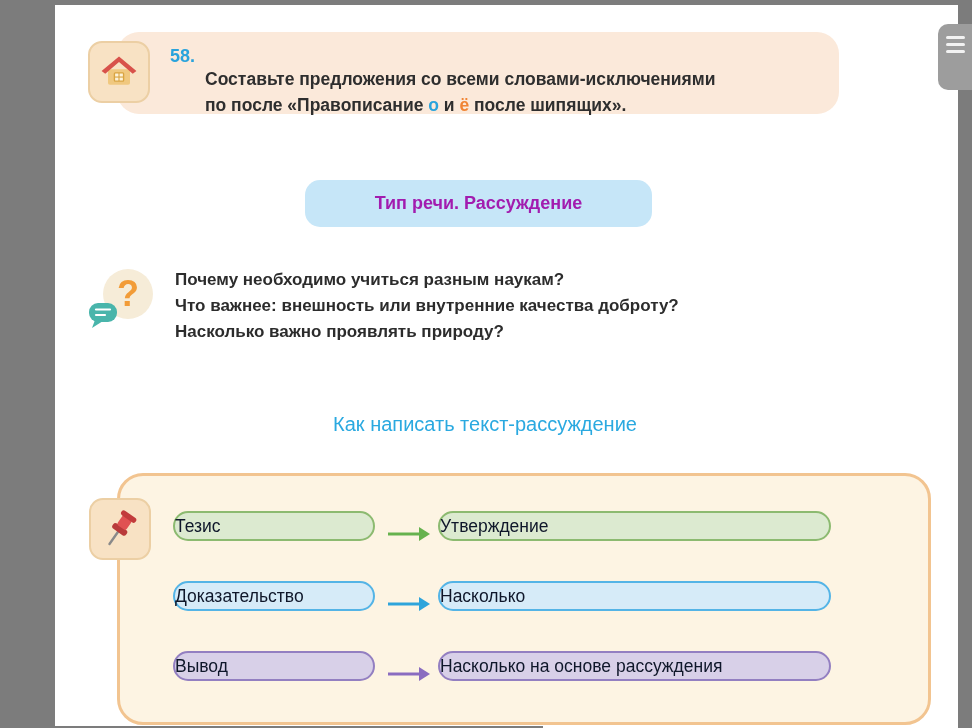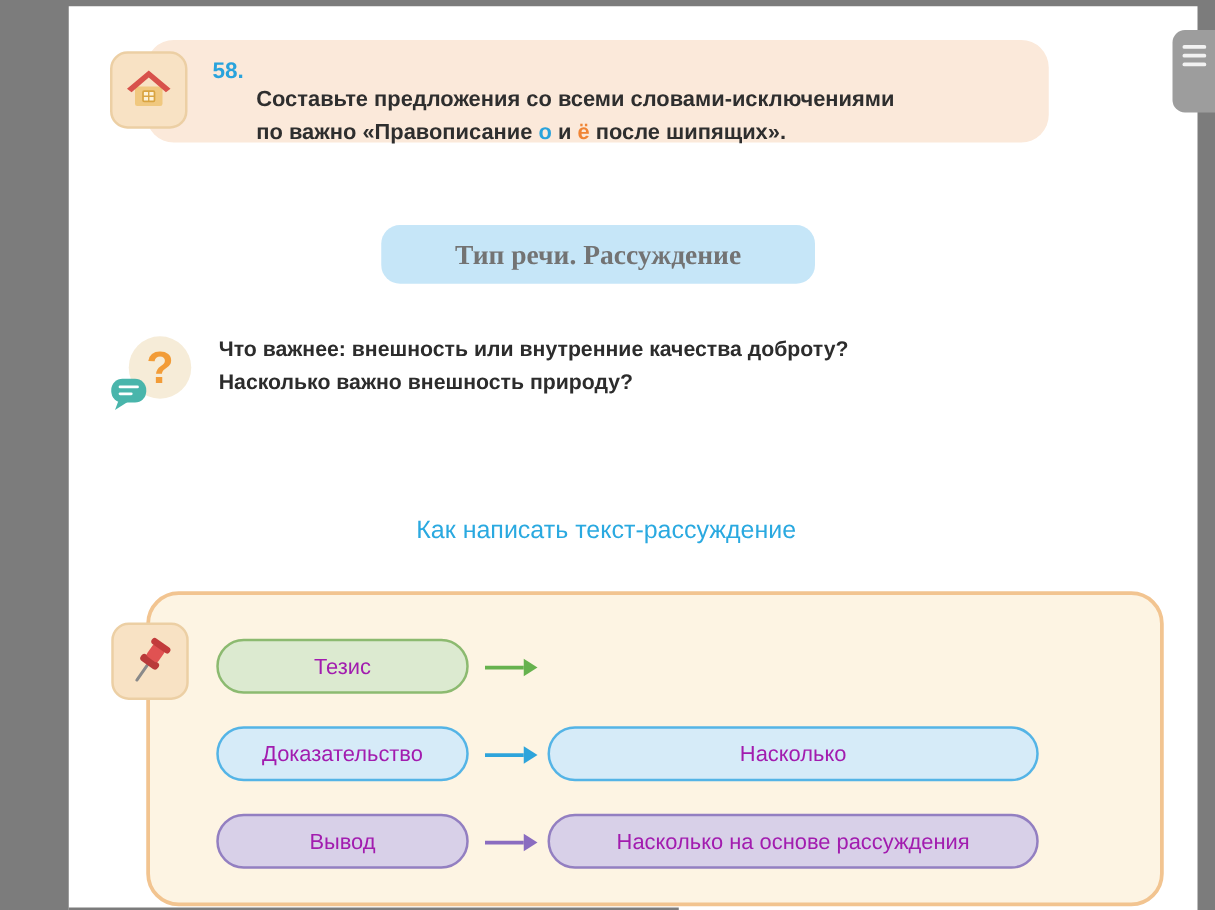--- a/index.html
+++ b/index.html
@@ -44,44 +44,44 @@
     color:#2e2e2e;font-weight:bold;font-size:17.5px;line-height:26px;margin-top:20px;
   }
   .accent-o{color:#29a3dc;}
   .accent-yo{color:#f08434;}
   
   .banner{
     position:absolute;left:250px;top:175px;width:347px;height:47px;
     background:#c6e6f8;border-radius:15px;
     display:flex;align-items:center;justify-content:center;
   }
-  .banner-title{color:#737373;font-weight:bold;font-size:22px;font-family:Liberation Serif, serif;}
+  .banner-title{color:#a21caf;font-weight:bold;font-size:18px;}
   
   .q-icon{position:absolute;left:28px;top:258px;width:76px;height:76px;}
   .questions{
     position:absolute;left:120px;top:262px;width:680px;
     color:#2c2c2c;font-weight:bold;font-size:17px;line-height:26px;
   }
   .questions div{white-space:nowrap;}
   
   .section-heading{
     position:absolute;left:0;top:408px;width:860px;text-align:center;
     color:#2aa9e0;font-weight:normal;font-size:20px;
   }
   
   .scheme-box{
     position:absolute;left:62px;top:468px;width:814px;height:252px;
     background:#fdf4e3;border:3px solid #f2c490;border-radius:26px;
     box-sizing:border-box;
   }
   .badge-pin{left:-31px;top:22px;}
   .row-pill{
-    position:absolute;height:44px;border-radius:23px;box-sizing:border-box;
-    display:flex;align-items:center;justify-content:center;
-    color:#a21caf;font-size:17.5px;border-width:2px;border-style:solid;
+    position:absolute;height:30px;border-radius:23px;box-sizing:border-box;
+    display:flex;align-items:center;
+    color:#0f172a;font-size:17.5px;border-width:2px;border-style:solid;
   }
   .pill-left{left:53px;width:202px;}
   .pill-right{left:318px;width:393px;}
   .row1{top:35px;}
   .row2{top:105px;}
   .row3{top:175px;}
   .pill-green{background:#dcead0;border-color:#8cba70;}
   .pill-blue{background:#d6ebf8;border-color:#54b4e6;}
   .pill-purple{background:#d8d0e8;border-color:#937fc1;}
   .arrow{position:absolute;left:266px;width:46px;height:18px;}
@@ -100,42 +100,43 @@
         <rect x="12" y="21" width="24" height="17" rx="2" fill="#f0c87f"></rect>
         <path d="M5 23 L24 7 L43 23 L39 26 L24 13 L9 26 Z" fill="#d8524b"></path>
         <rect x="19" y="25" width="10" height="9" rx="1" fill="#fdf2d8" stroke="#d9a441" stroke-width="1.5"></rect>
         <line x1="24" y1="25" x2="24" y2="34" stroke="#d9a441" stroke-width="1.2"></line>
         <line x1="19" y1="29.5" x2="29" y2="29.5" stroke="#d9a441" stroke-width="1.2"></line>
       </svg>
     </div>
     <div class="ex-number">58.</div>
     <div class="ex-text">
       <div>Составьте предложения со всеми словами-исключениями</div>
-      <div><span>по важно «Правописание </span><span class="accent-o">о</span><span> и </span><span class="accent-yo">ё</span><span> после шипящих».</span></div>
+      <div><span>по после «Правописание </span><span class="accent-o">о</span><span> и </span><span class="accent-yo">ё</span><span> после шипящих».</span></div>
     </div>
   </div>
 
   <div class="banner">
     <span class="banner-title">Тип речи. Рассуждение</span>
   </div>
 
   <div class="q-icon">
     <svg width="76" height="76" viewBox="0 0 76 76">
       <circle cx="45" cy="31" r="25" fill="#f6ecd8"></circle>
       <path d="M28 48 L22 58 L36 52 Z" fill="#f6ecd8"></path>
       <text x="45" y="43" text-anchor="middle" font-family="Liberation Sans, sans-serif" font-size="36" font-weight="bold" fill="#f29c38">?</text>
       <rect x="6" y="40" width="28" height="19" rx="9" fill="#49b5ab"></rect>
       <path d="M12 57 L9 65 L20 58 Z" fill="#49b5ab"></path>
       <line x1="13" y1="46.5" x2="27" y2="46.5" stroke="#ffffff" stroke-width="2.2" stroke-linecap="round"></line>
       <line x1="13" y1="52" x2="22" y2="52" stroke="#ffffff" stroke-width="2.2" stroke-linecap="round"></line>
     </svg>
   </div>
   <div class="questions">
+    <div>Почему необходимо учиться разным наукам?</div>
     <div>Что важнее: внешность или внутренние качества доброту?</div>
-    <div>Насколько важно внешность природу?</div>
+    <div>Насколько важно проявлять природу?</div>
   </div>
 
   <div class="section-heading">Как написать текст-рассуждение</div>
 
   <div class="scheme-box">
     <div class="badge badge-pin">
       <svg width="44" height="44" viewBox="0 0 48 48">
         <g transform="rotate(35 24 24)">
           <line x1="24" y1="27" x2="24" y2="44" stroke="#8a8a8a" stroke-width="2.6" stroke-linecap="round"></line>
           <rect x="15" y="21" width="18" height="7" rx="3" fill="#b93a3a"></rect>
@@ -145,20 +146,23 @@
       </svg>
     </div>
 
     <div class="row-pill pill-left pill-green row1">
       <span>Тезис</span>
     </div>
     <svg class="arrow row1" viewBox="0 0 46 18">
       <line x1="2" y1="9" x2="33" y2="9" stroke="#66b24e" stroke-width="3"></line>
       <path d="M33 2 L44 9 L33 16 Z" fill="#66b24e"></path>
     </svg>
+    <div class="row-pill pill-right pill-green row1">
+      <span>Утверждение</span>
+    </div>
 
     <div class="row-pill pill-left pill-blue row2">
       <span>Доказательство</span>
     </div>
     <svg class="arrow row2" viewBox="0 0 46 18">
       <line x1="2" y1="9" x2="33" y2="9" stroke="#2ea4db" stroke-width="3"></line>
       <path d="M33 2 L44 9 L33 16 Z" fill="#2ea4db"></path>
     </svg>
     <div class="row-pill pill-right pill-blue row2">
       <span>Насколько</span>

